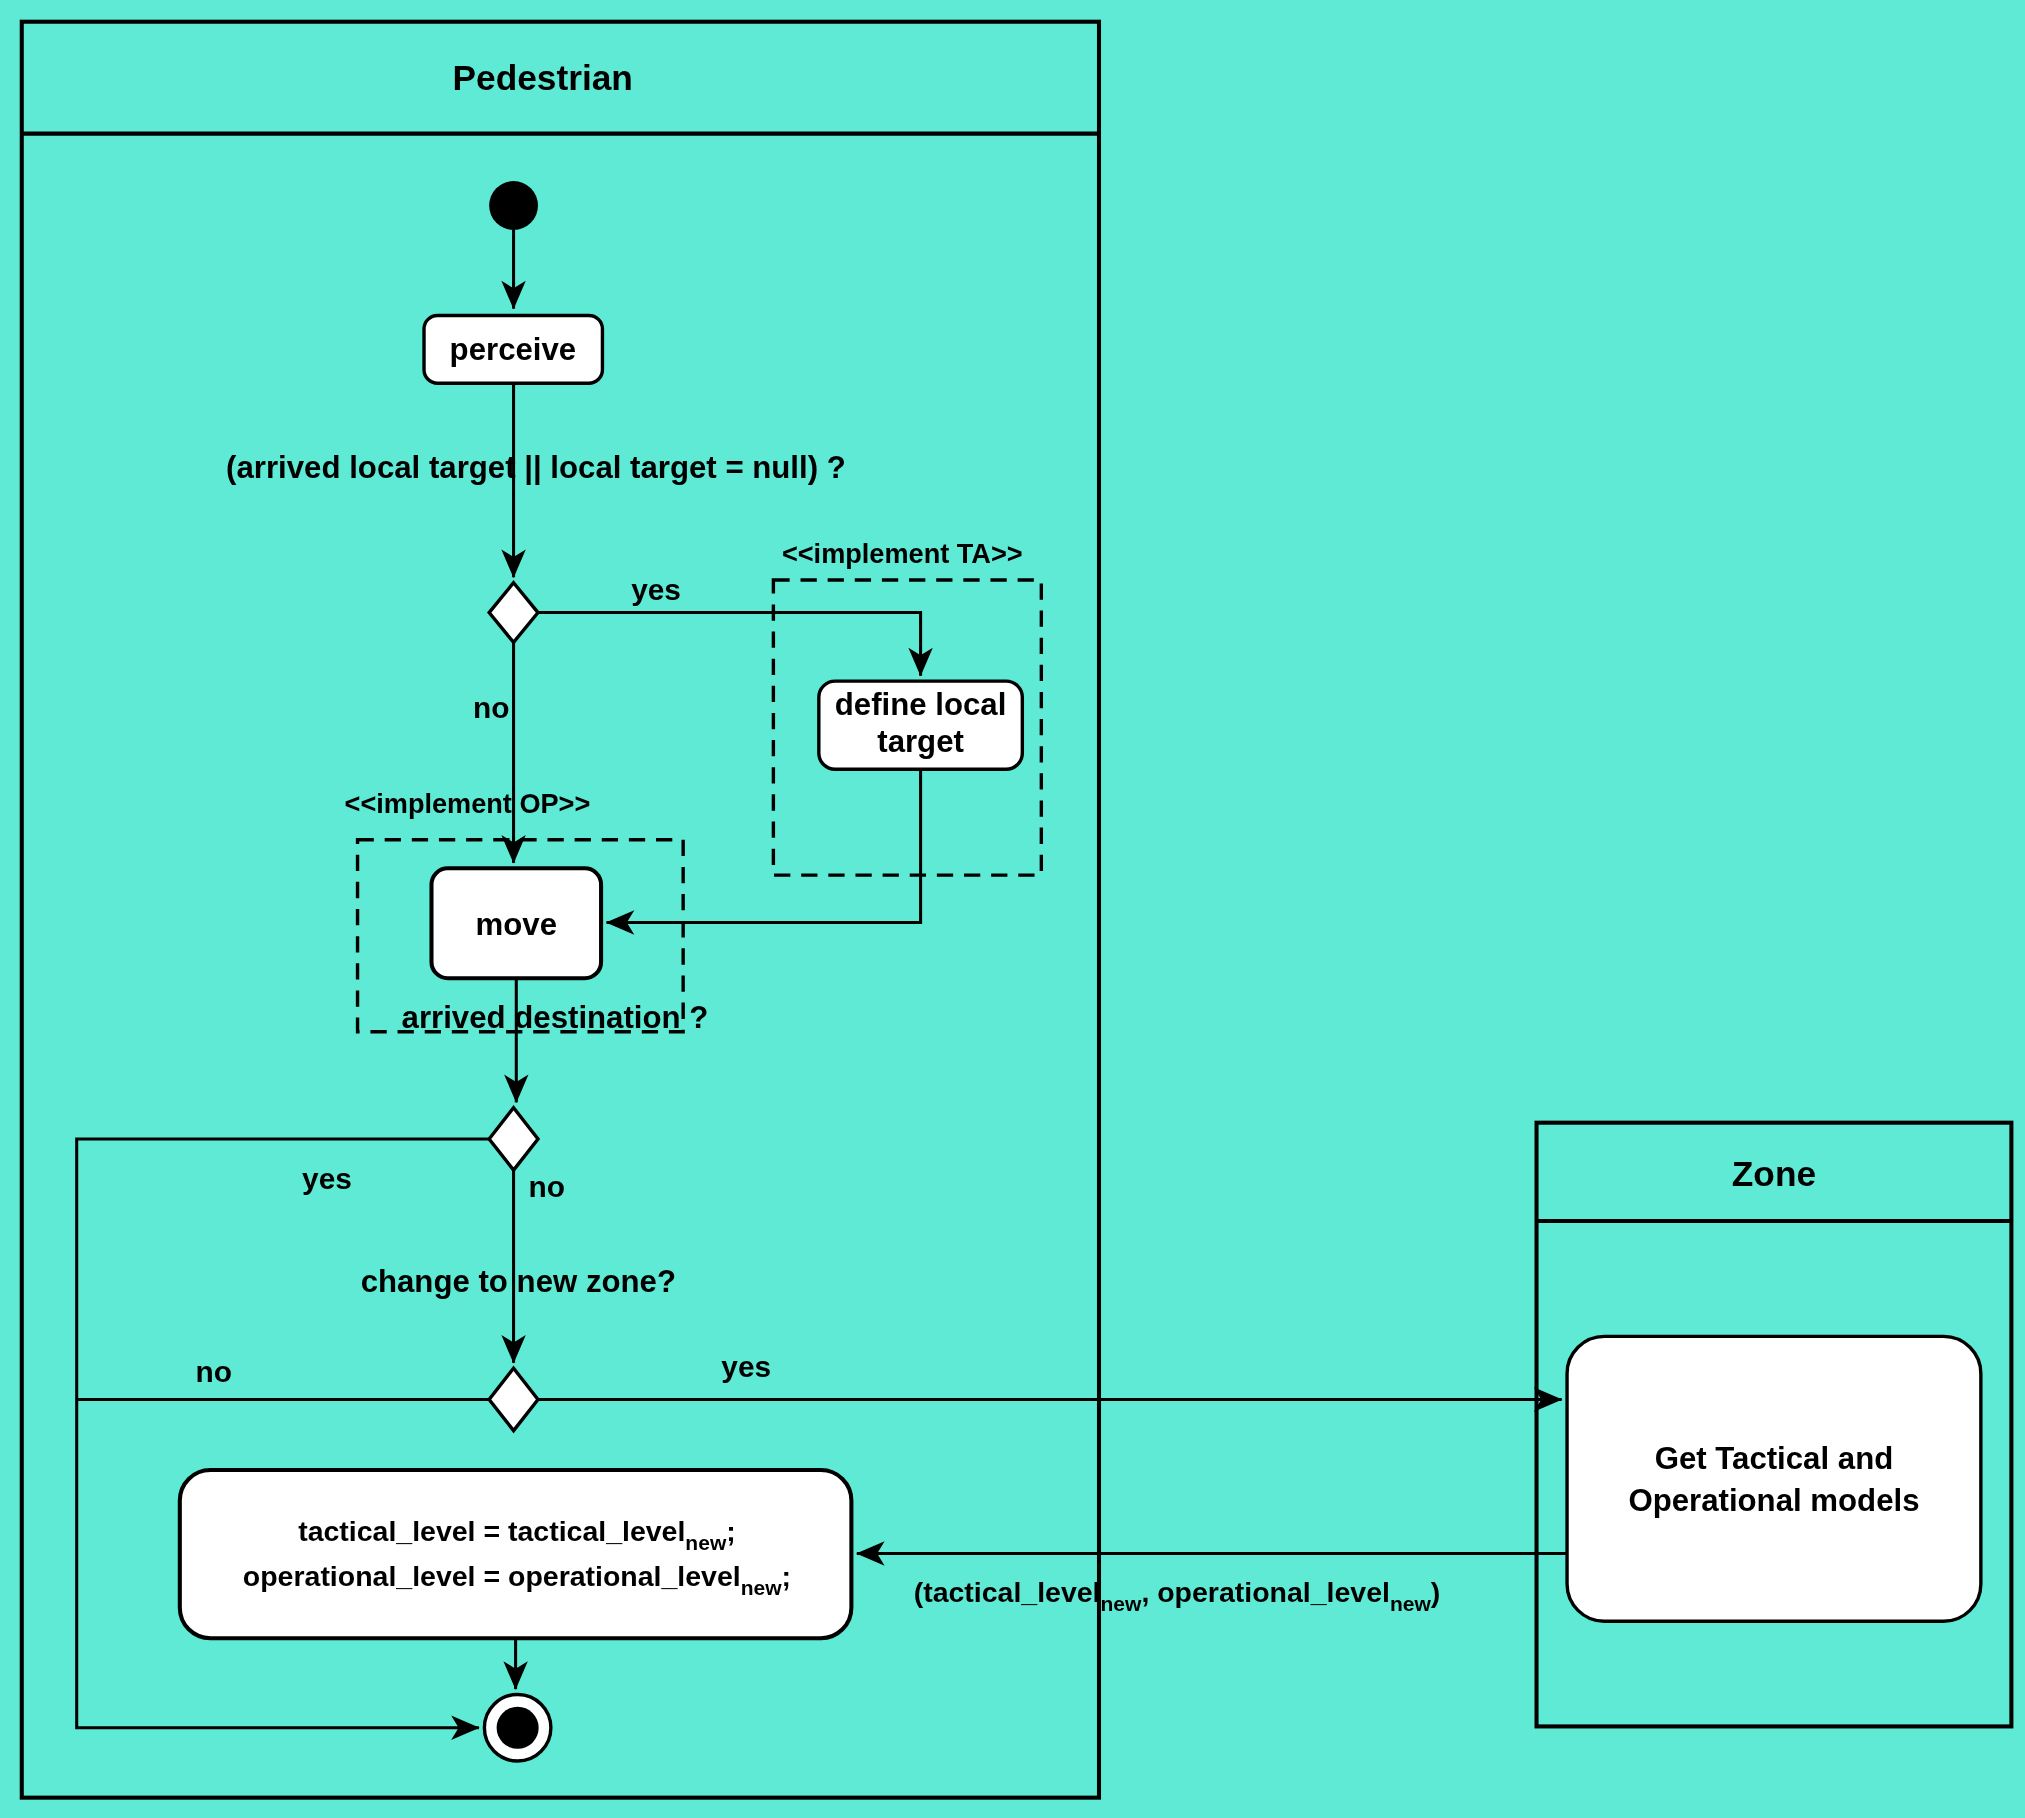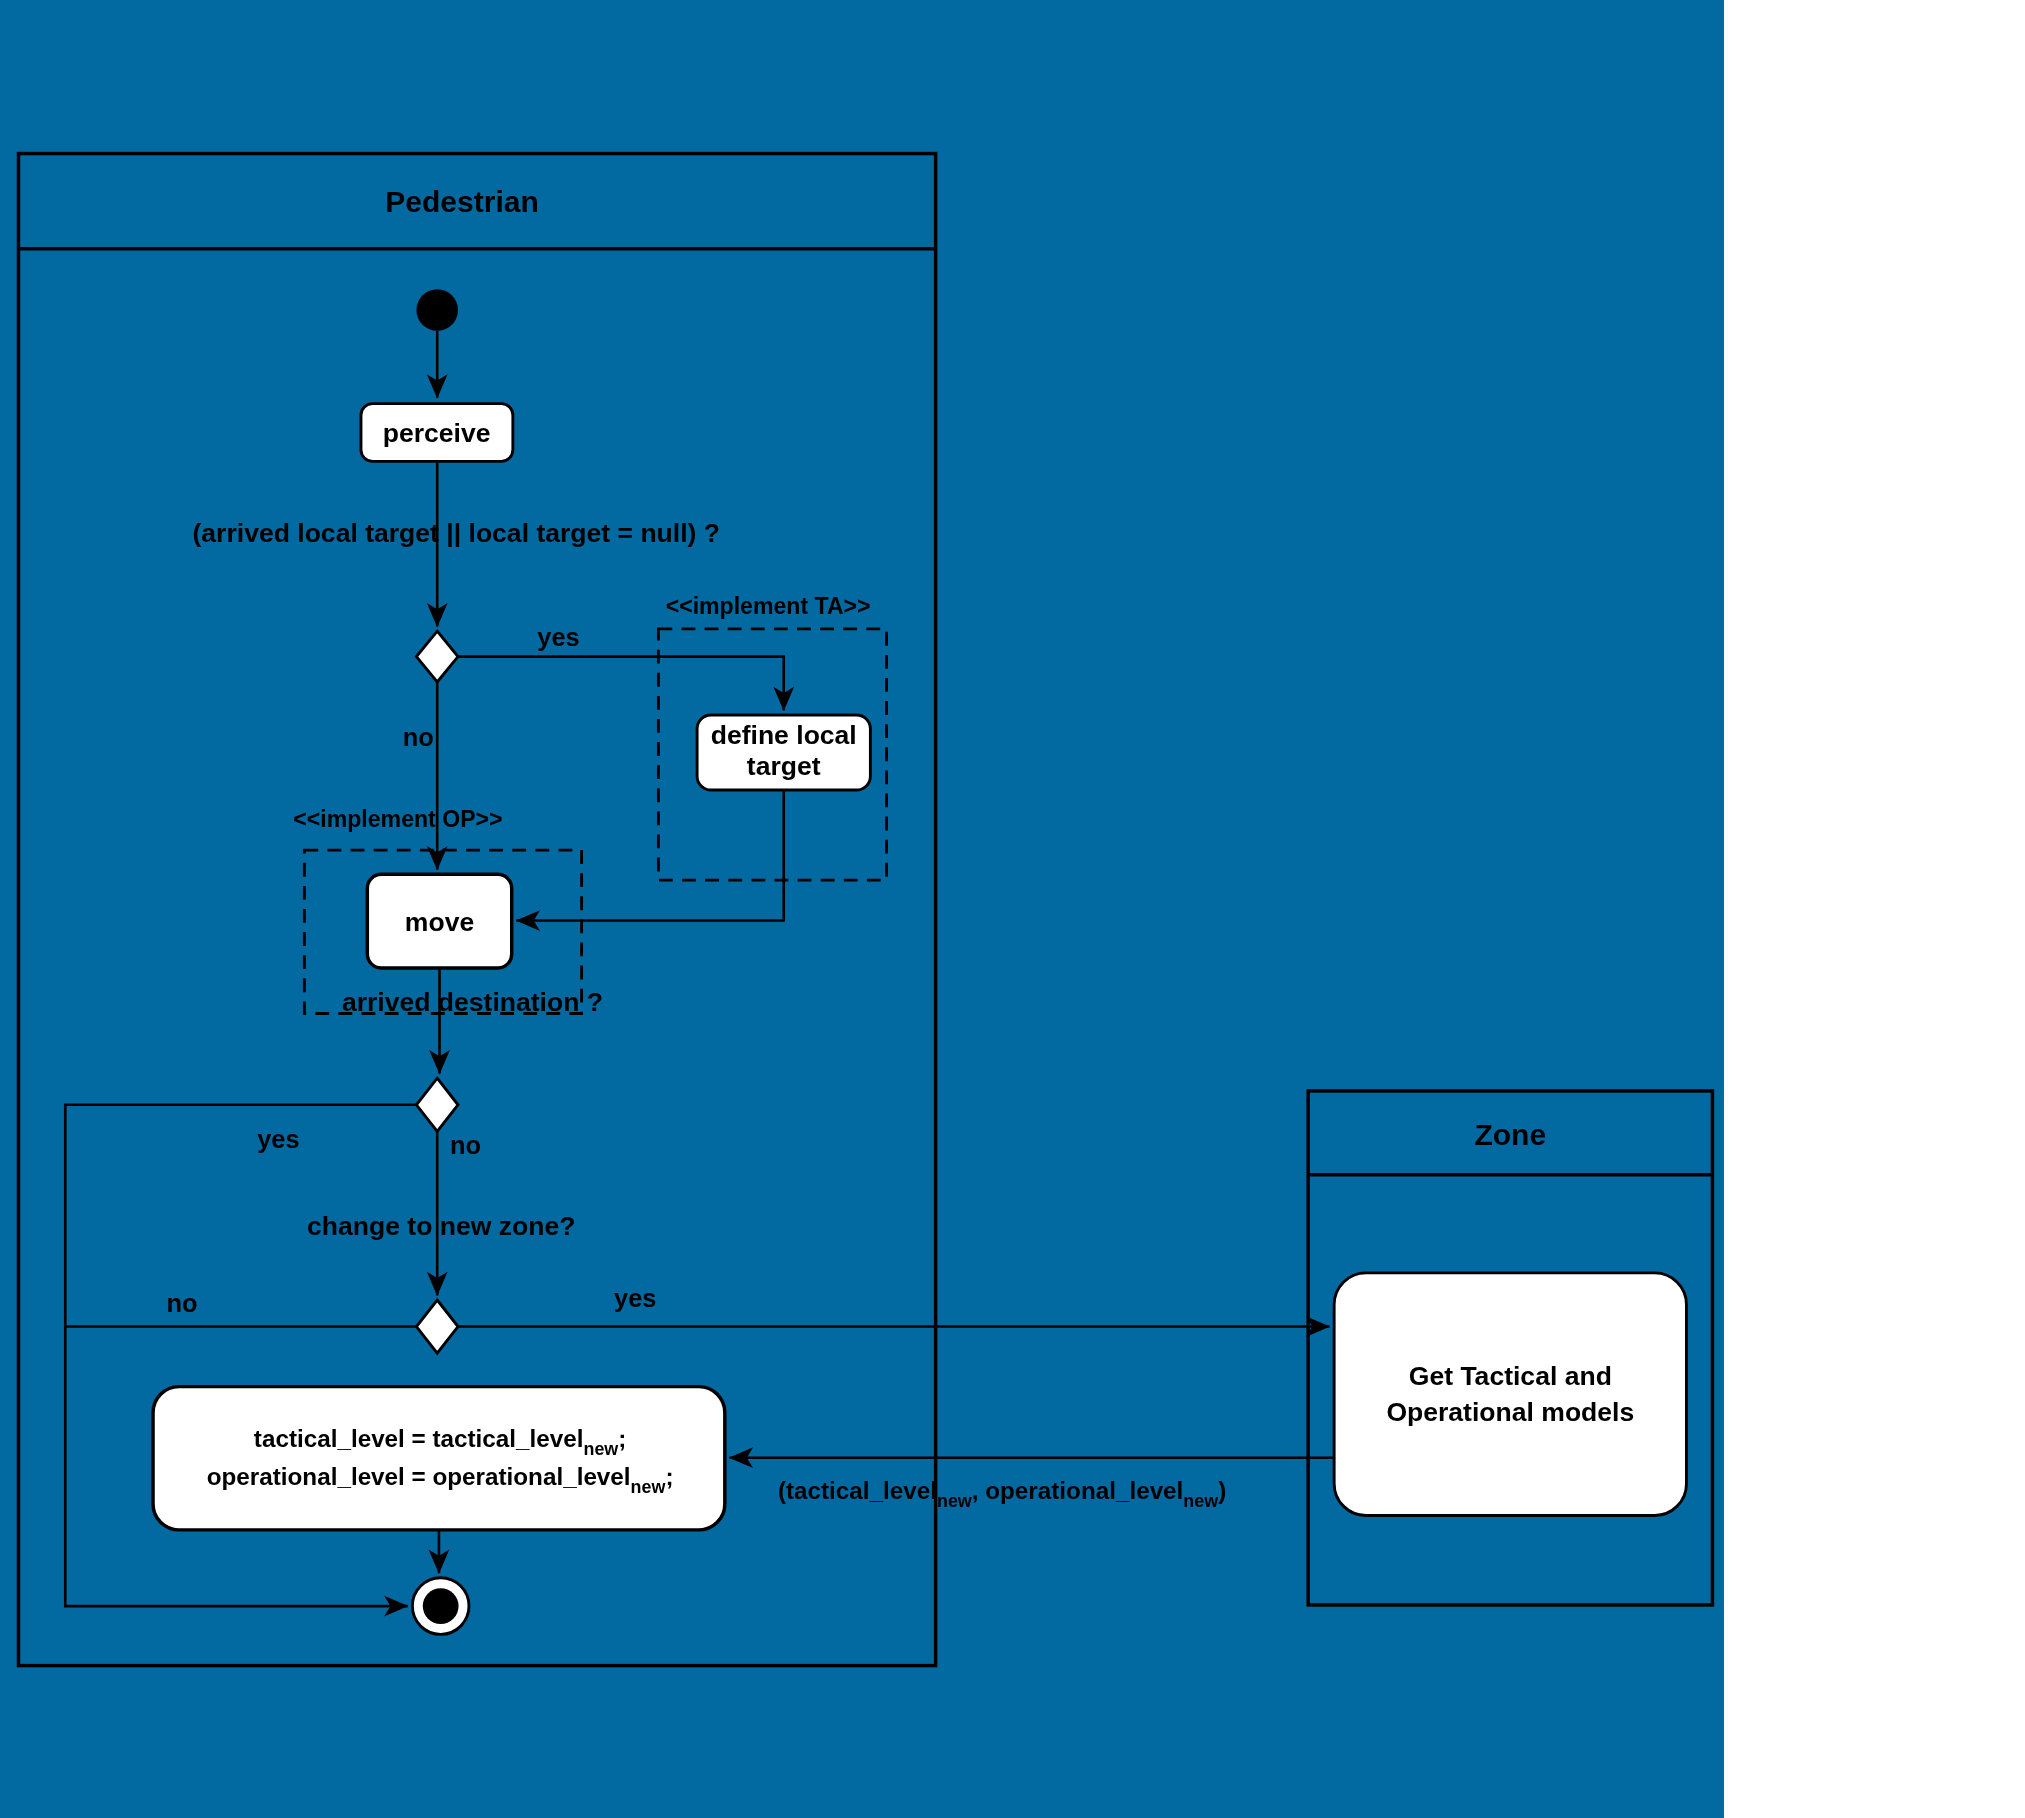--- a/index.html
+++ b/index.html
@@ -2,23 +2,23 @@
 <html style="font-size:11px"><head>
 <meta charset="utf-8">
 <style>
   html, body {
     margin: 0;
     padding: 0;
     background: #ffffff;
   }
   #canvas {
     position: relative;
-    width: 1724px;
+    width: 2025px;
     height: 1818px;
-    background: #0369a1;
+    background: #5eead4;
     overflow: hidden;
   }
   #diagram {
     position: absolute;
     left: 0;
     top: 0;
     width: 100%;
     height: 100%;
   }
   .shape {

